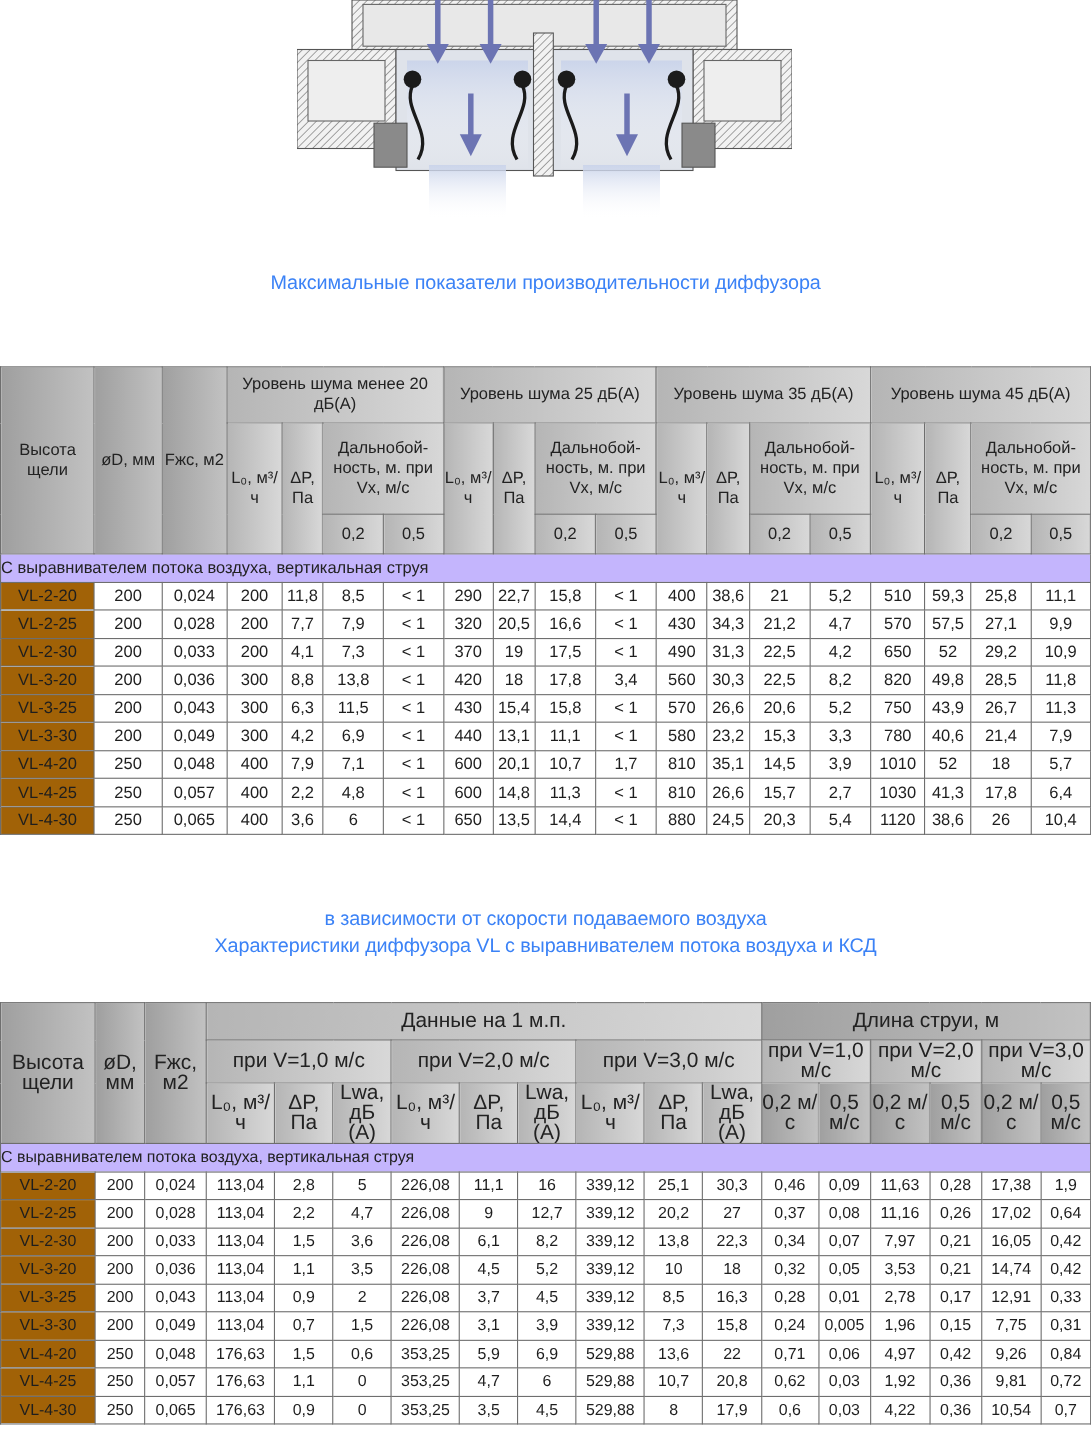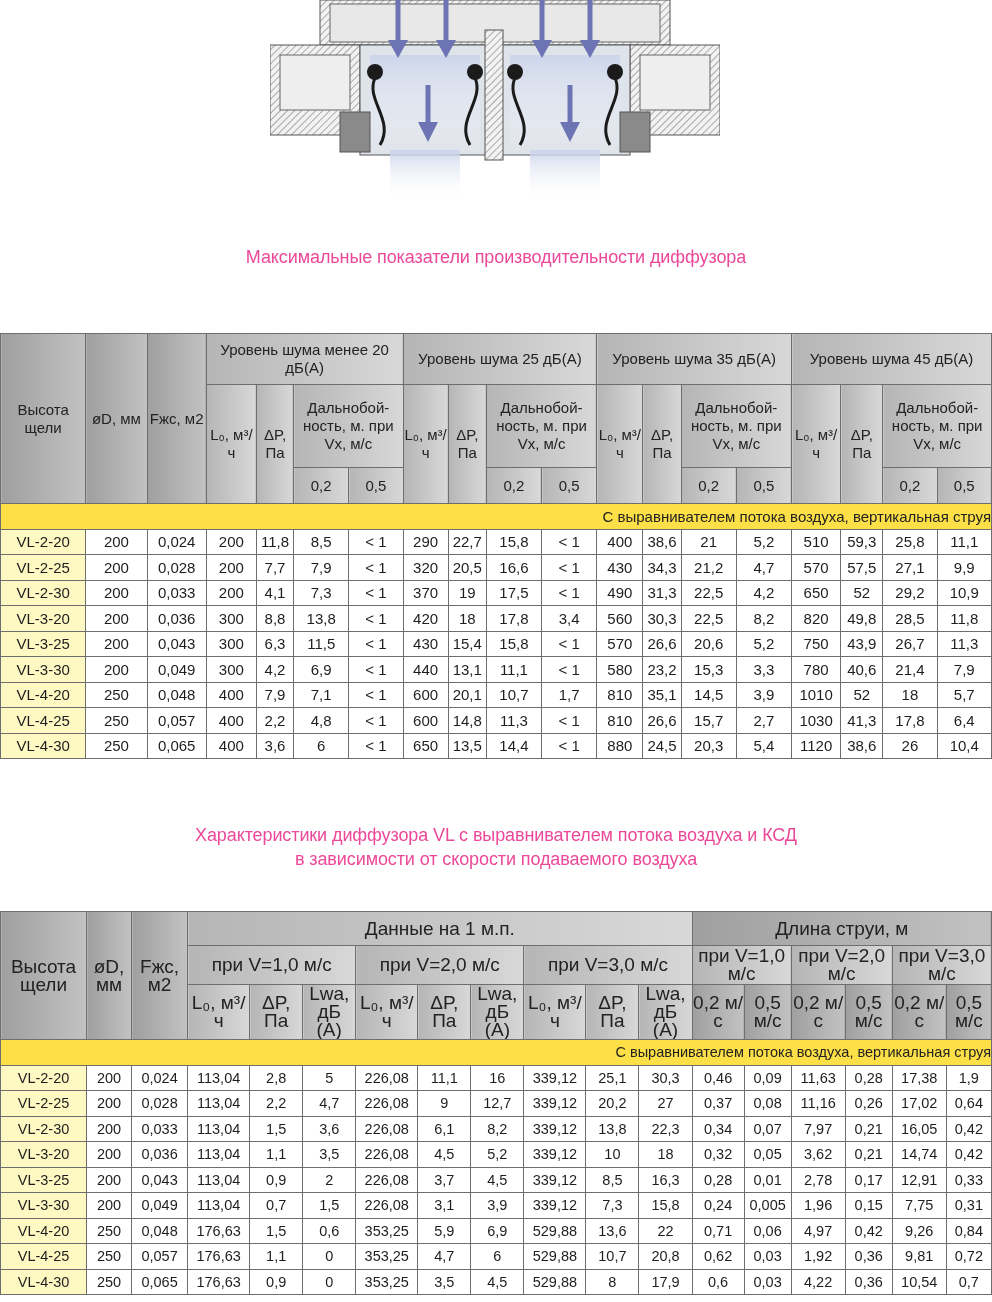--- a/index.html
+++ b/index.html
@@ -1,25 +1,25 @@
 <!DOCTYPE html>
 <html><head>
 <meta charset="utf-8">
 <style>
   html, body { margin: 0; padding: 0; background: #ffffff; }
   body { width: 992px; height: 1302px; position: relative; overflow: hidden; font-family: "Liberation Sans", sans-serif; color: #222; }
   .diagram { position: absolute; left: 270px; top: 0; width: 450px; height: 200px; }
-  .title { position: absolute; left: 0; width: 992px; text-align: center; font-size: 18px; line-height: 24px; color: #ec4899; letter-spacing: -0.1px; }
+  .title { position: absolute; left: 0; width: 992px; text-align: center; font-size: 18px; line-height: 24px; color: #3b82f6; letter-spacing: -0.1px; }
   .title span { display: block; }
   table.grid { position: absolute; left: 0; border-collapse: collapse; table-layout: fixed; font-size: 15px; }
   table.grid td, table.grid th { border: 1.5px solid #6e6e6e; text-align: center; vertical-align: middle; padding: 0; font-weight: normal; overflow: hidden; white-space: nowrap; }
   table.grid th { background: linear-gradient(90deg, #b5b5b5 0%, #d8d8d8 100%); color: #222; line-height: 18px; white-space: normal; }
   table.grid th.dark { background: linear-gradient(90deg, #9f9f9f 0%, #c2c2c2 100%); }
-  table.grid td.model { background: #fef9c3; }
-  table.grid td.section { text-align: right; background: #fde047; color: #222; }
+  table.grid td.model { background: #a16207; }
+  table.grid td.section { text-align: left; background: #c4b5fd; color: #222; }
   table.grid td { height: 24.5px; background: #ffffff; color: #1e1e1e; }
   .t1 { top: 333px; width: 992px; }
   .t1 td { font-size: 15px; }
   .t2 { top: 911px; width: 992px; font-size: 14.5px; }
   .t2 th { font-size: 19px; line-height: 17px; }
   .t2 td { height: 24.5px; font-size: 14.5px; }
 </style>
 </head>
 <body>
 
@@ -327,22 +327,22 @@
         <td>5,4</td>
         <td>1120</td>
         <td>38,6</td>
         <td>26</td>
         <td>10,4</td>
       </tr>
     </tbody>
 </table>
 
 <div class="title" style="top:823px;">
+  <span>в зависимости от скорости подаваемого воздуха</span>
   <span>Характеристики диффузора VL с выравнивателем потока воздуха и КСД</span>
-  <span>в зависимости от скорости подаваемого воздуха</span>
 </div>
 
 <table class="grid t2">
   <colgroup>
     <col style="width:86px">
       <col style="width:45px">
       <col style="width:56px">
     <col style="width:62px">
       <col style="width:53px">
       <col style="width:53px">
@@ -465,21 +465,21 @@
         <td>1,1</td>
         <td>3,5</td>
         <td>226,08</td>
         <td>4,5</td>
         <td>5,2</td>
         <td>339,12</td>
         <td>10</td>
         <td>18</td>
         <td>0,32</td>
         <td>0,05</td>
-        <td>3,62</td>
+        <td>3,53</td>
         <td>0,21</td>
         <td>14,74</td>
         <td>0,42</td>
       </tr>
       <tr>
         <td class="model">VL-3-25</td>
         <td>200</td>
         <td>0,043</td>
         <td>113,04</td>
         <td>0,9</td>

